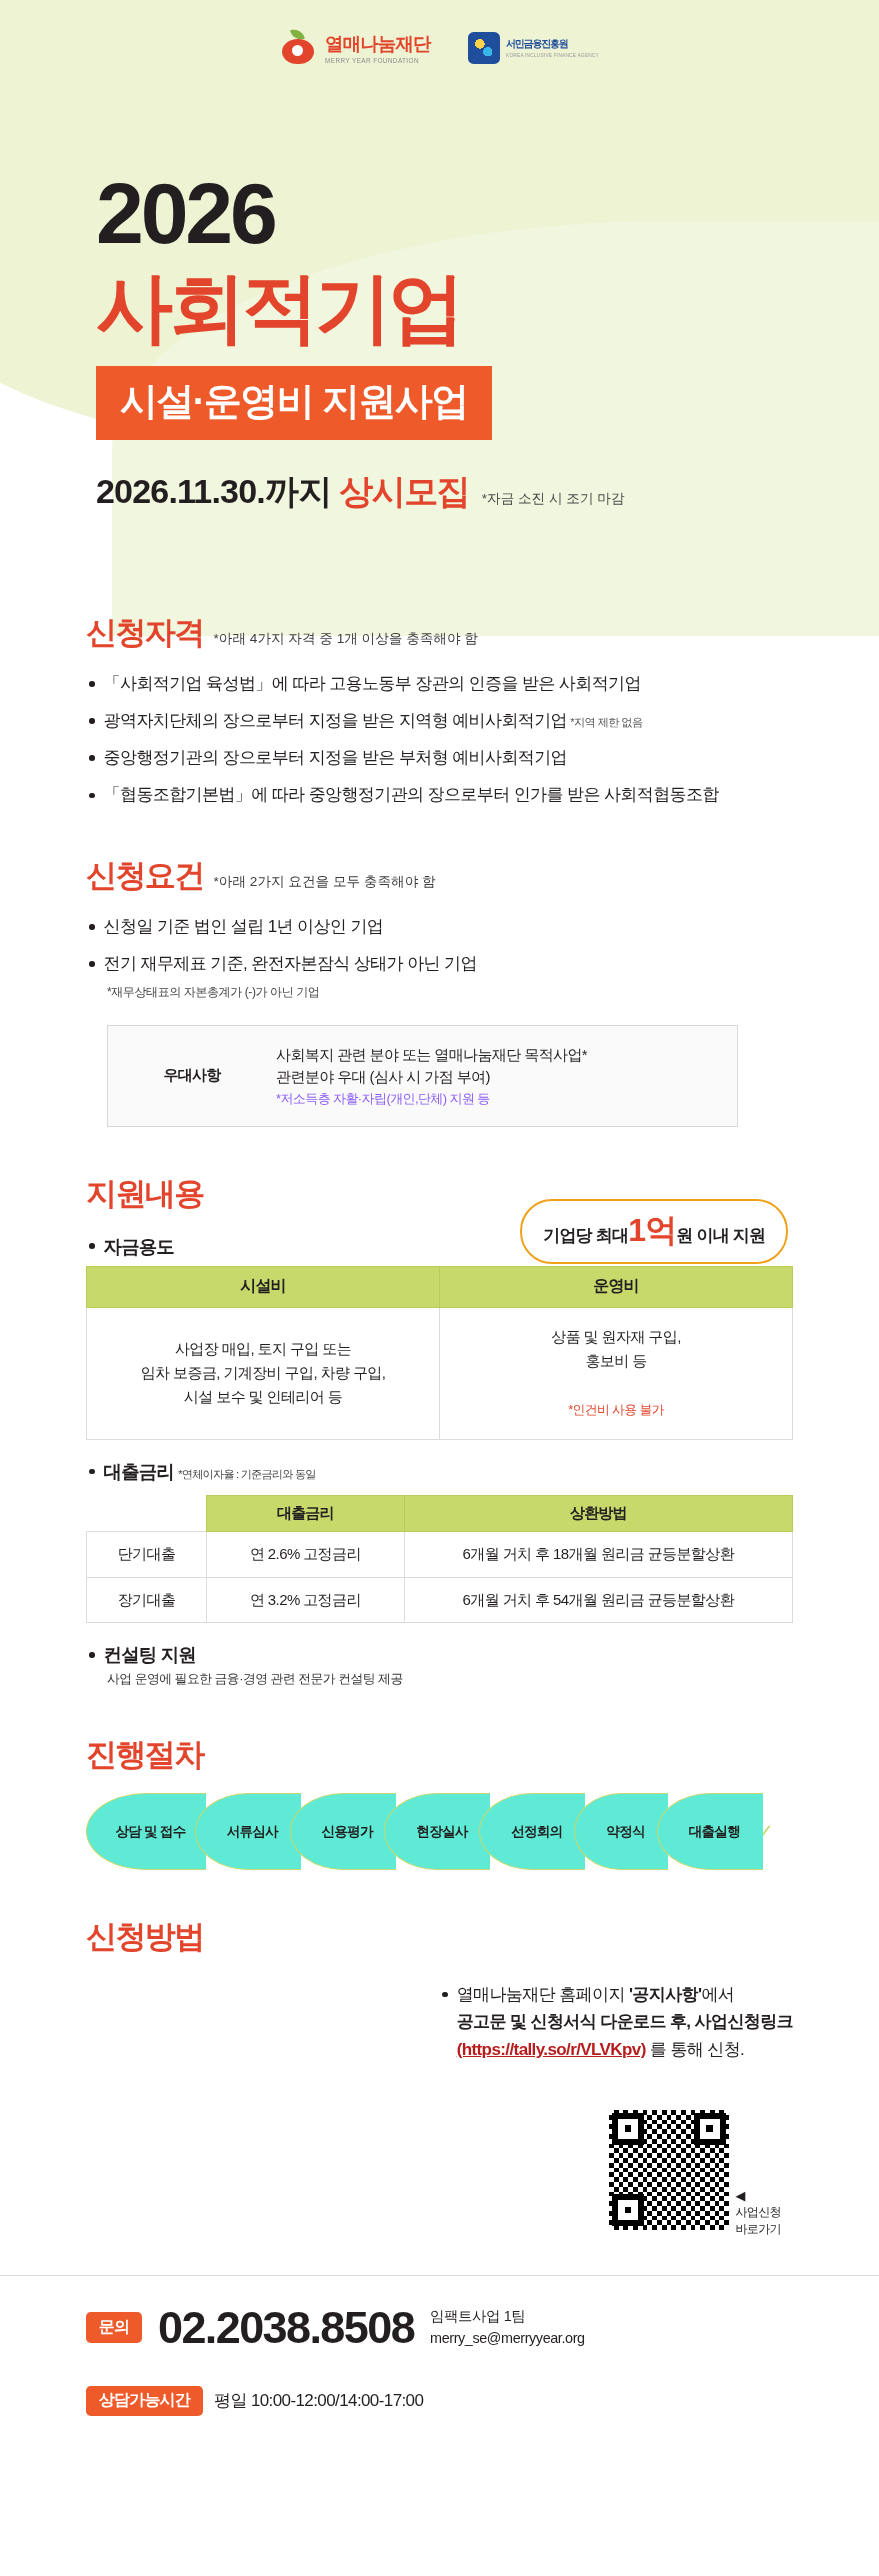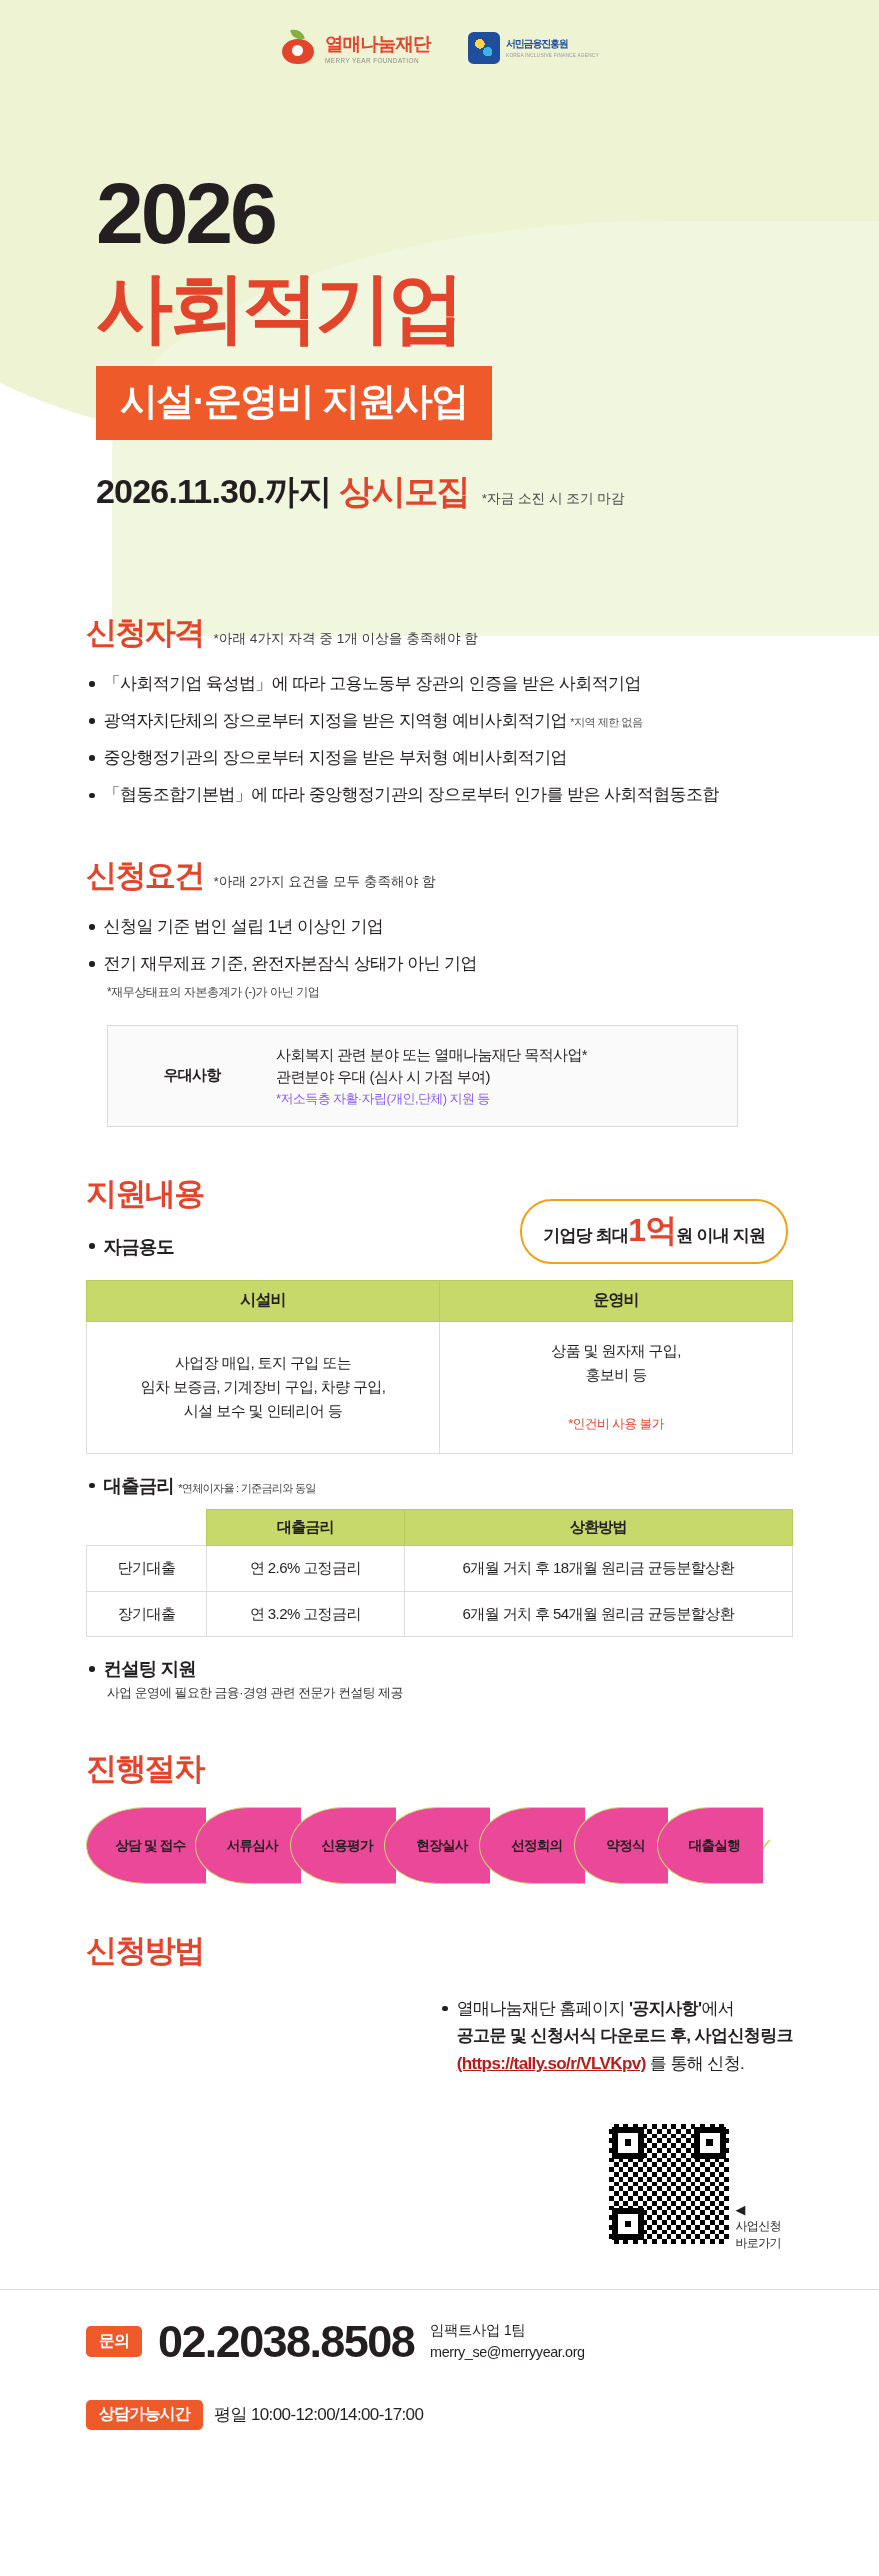--- a/index.html
+++ b/index.html
@@ -237,21 +237,21 @@
     font-size: 17px;
     font-weight: bold;
     letter-spacing: -0.8px;
     white-space: nowrap;
   }
   .capsule .big { font-size: 32px; color: #e2452b; }
 
   table.tbl {
     width: 100%;
     border-collapse: collapse;
-    margin-top: 21px;
+    margin-top: 7px;
     font-size: 15px;
     border-radius: 14px;
   }
   table.tbl th {
     background: #c7d96a;
     border: 0.8px solid #b9cc5b;
     padding: 9.6px 0;
     font-size: 16px;
     font-weight: bold;
     letter-spacing: -0.8px;
@@ -289,21 +289,21 @@
     margin-top: 17.6px;
   }
   .chev {
     position: relative;
     height: 77px;
     display: flex;
     align-items: center;
     justify-content: center;
     border: 1.6px solid #c7d96a;
     border-right: none;
-    background: #ec4899;
+    background: #5eead4;
     font-size: 13.6px;
     font-weight: bold;
     letter-spacing: -0.8px;
     padding: 0 4.8px 0 12.8px;
     border-radius: 50% 0 0 50% / 50% 0 0 50%;
     margin-right: -11.2px;
   }
   .chev .tri {
     position: absolute;
     right: -1.6px; top: 50%;

